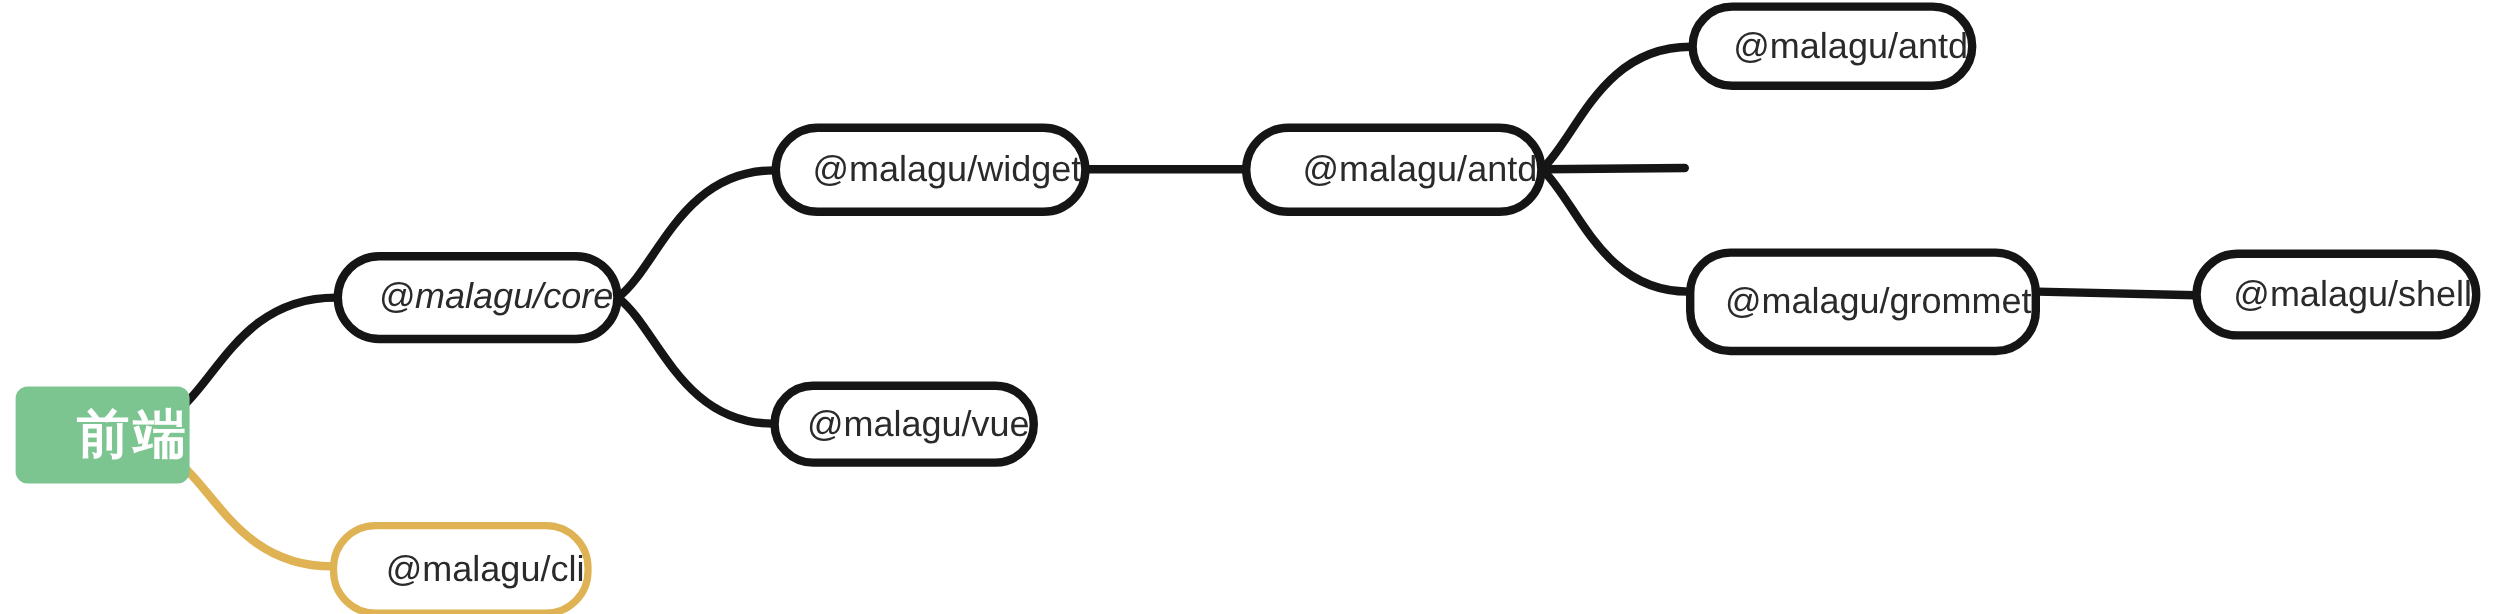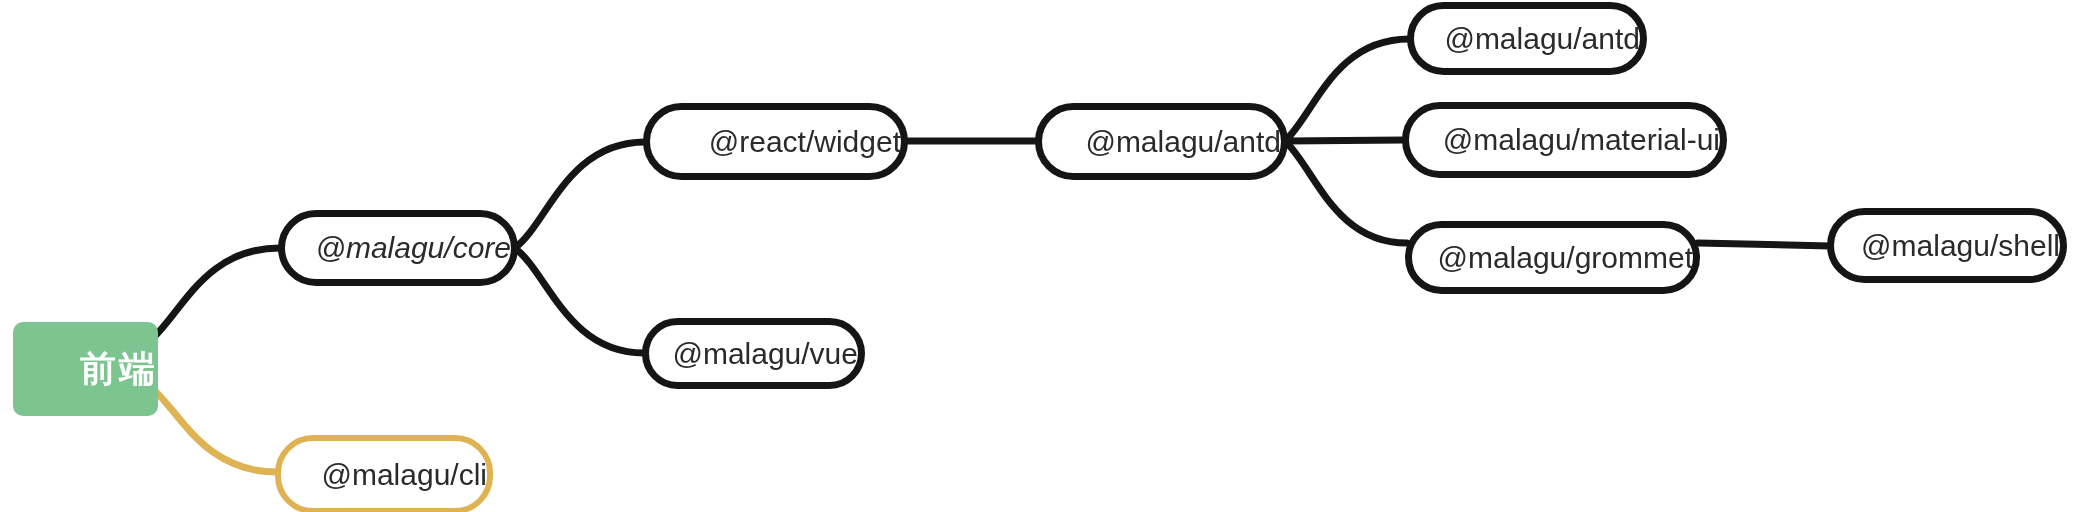--- a/index.html
+++ b/index.html
@@ -34,38 +34,38 @@
     align-items: center;
     justify-content: flex-end;
     background: #ffffff;
     border: 7px solid #151515;
     color: #2a2a2a;
     font-size: 30px;
     white-space: nowrap;
     cursor: default;
   }
   .node-root {
-    left: 13px; top: 322px; width: 145px; height: 94px;
+    left: 13px; top: 322px; width: 145px; height: 81px;
     background: #7cc591;
     border: none;
     border-radius: 10px;
     color: #ffffff;
-    font-size: 36px;
+    font-size: 44px;
     font-weight: bold;
     letter-spacing: 3px;
   }
   .node-core        { left: 278px;  top: 210px; width: 240px; height: 76px; border-radius: 38px; font-style: italic; }
   .node-cli         { left: 275px;  top: 435px; width: 218px; height: 79px; border-radius: 38px;
                       border-color: #dfb254; border-width: 6px; }
   .node-widget      { left: 643px;  top: 103px; width: 265px; height: 77px; border-radius: 39px; }
   .node-vue         { left: 642px;  top: 318px; width: 223px; height: 71px; border-radius: 36px; }
   .node-react       { left: 1035px; top: 103px; width: 253px; height: 77px; border-radius: 39px; }
   .node-antd        { left: 1407px; top: 2px;   width: 240px; height: 73px; border-radius: 37px; }
   .node-material-ui { left: 1402px; top: 102px; width: 325px; height: 76px; border-radius: 38px; }
-  .node-grommet     { left: 1405px; top: 221px; width: 295px; height: 73px; border-radius: 37px; }
+  .node-grommet     { left: 1405px; top: 207px; width: 295px; height: 89px; border-radius: 37px; }
   .node-shell       { left: 1827px; top: 208px; width: 240px; height: 75px; border-radius: 38px; }
 </style>
 </head>
 <body>
 
 <div class="canvas">
 
   <svg class="edges" viewBox="0 0 2082 512" xmlns="http://www.w3.org/2000/svg">
     <path d="M155,336 C185,306 208,248 280,248" stroke="#151515"></path>
     <path d="M152,388 C182,415 205,472 277,472" stroke="#dfb254"></path>
@@ -84,38 +84,35 @@
 
   <div class="node node-core">
     <span>@malagu/core</span>
   </div>
 
   <div class="node node-cli">
     <span>@malagu/cli</span>
   </div>
 
   <div class="node node-widget">
-    <span>@react/widget</span>
+    <span>@malagu/widget</span>
   </div>
 
   <div class="node node-vue">
     <span>@malagu/vue</span>
   </div>
 
   <div class="node node-react">
     <span>@malagu/antd</span>
   </div>
 
   <div class="node node-antd">
     <span>@malagu/antd</span>
   </div>
 
-  <div class="node node-material-ui">
-    <span>@malagu/material-ui</span>
-  </div>
 
   <div class="node node-grommet">
     <span>@malagu/grommet</span>
   </div>
 
   <div class="node node-shell">
     <span>@malagu/shell</span>
   </div>
 
 </div>

